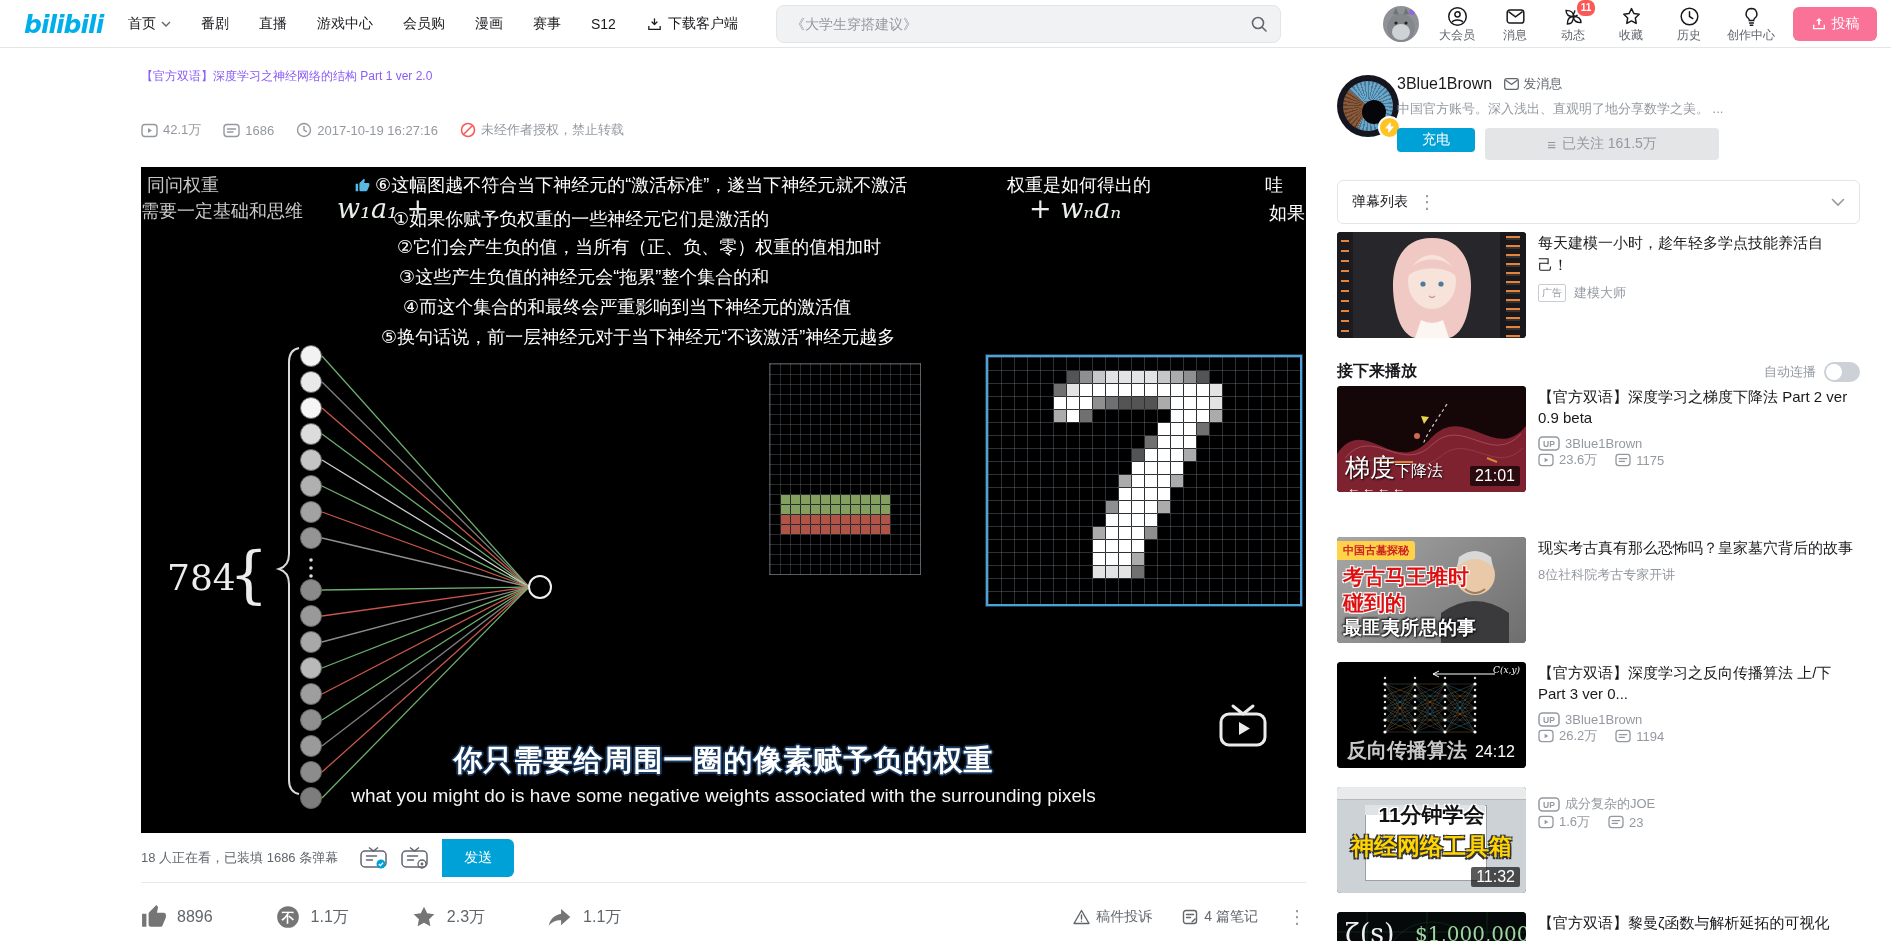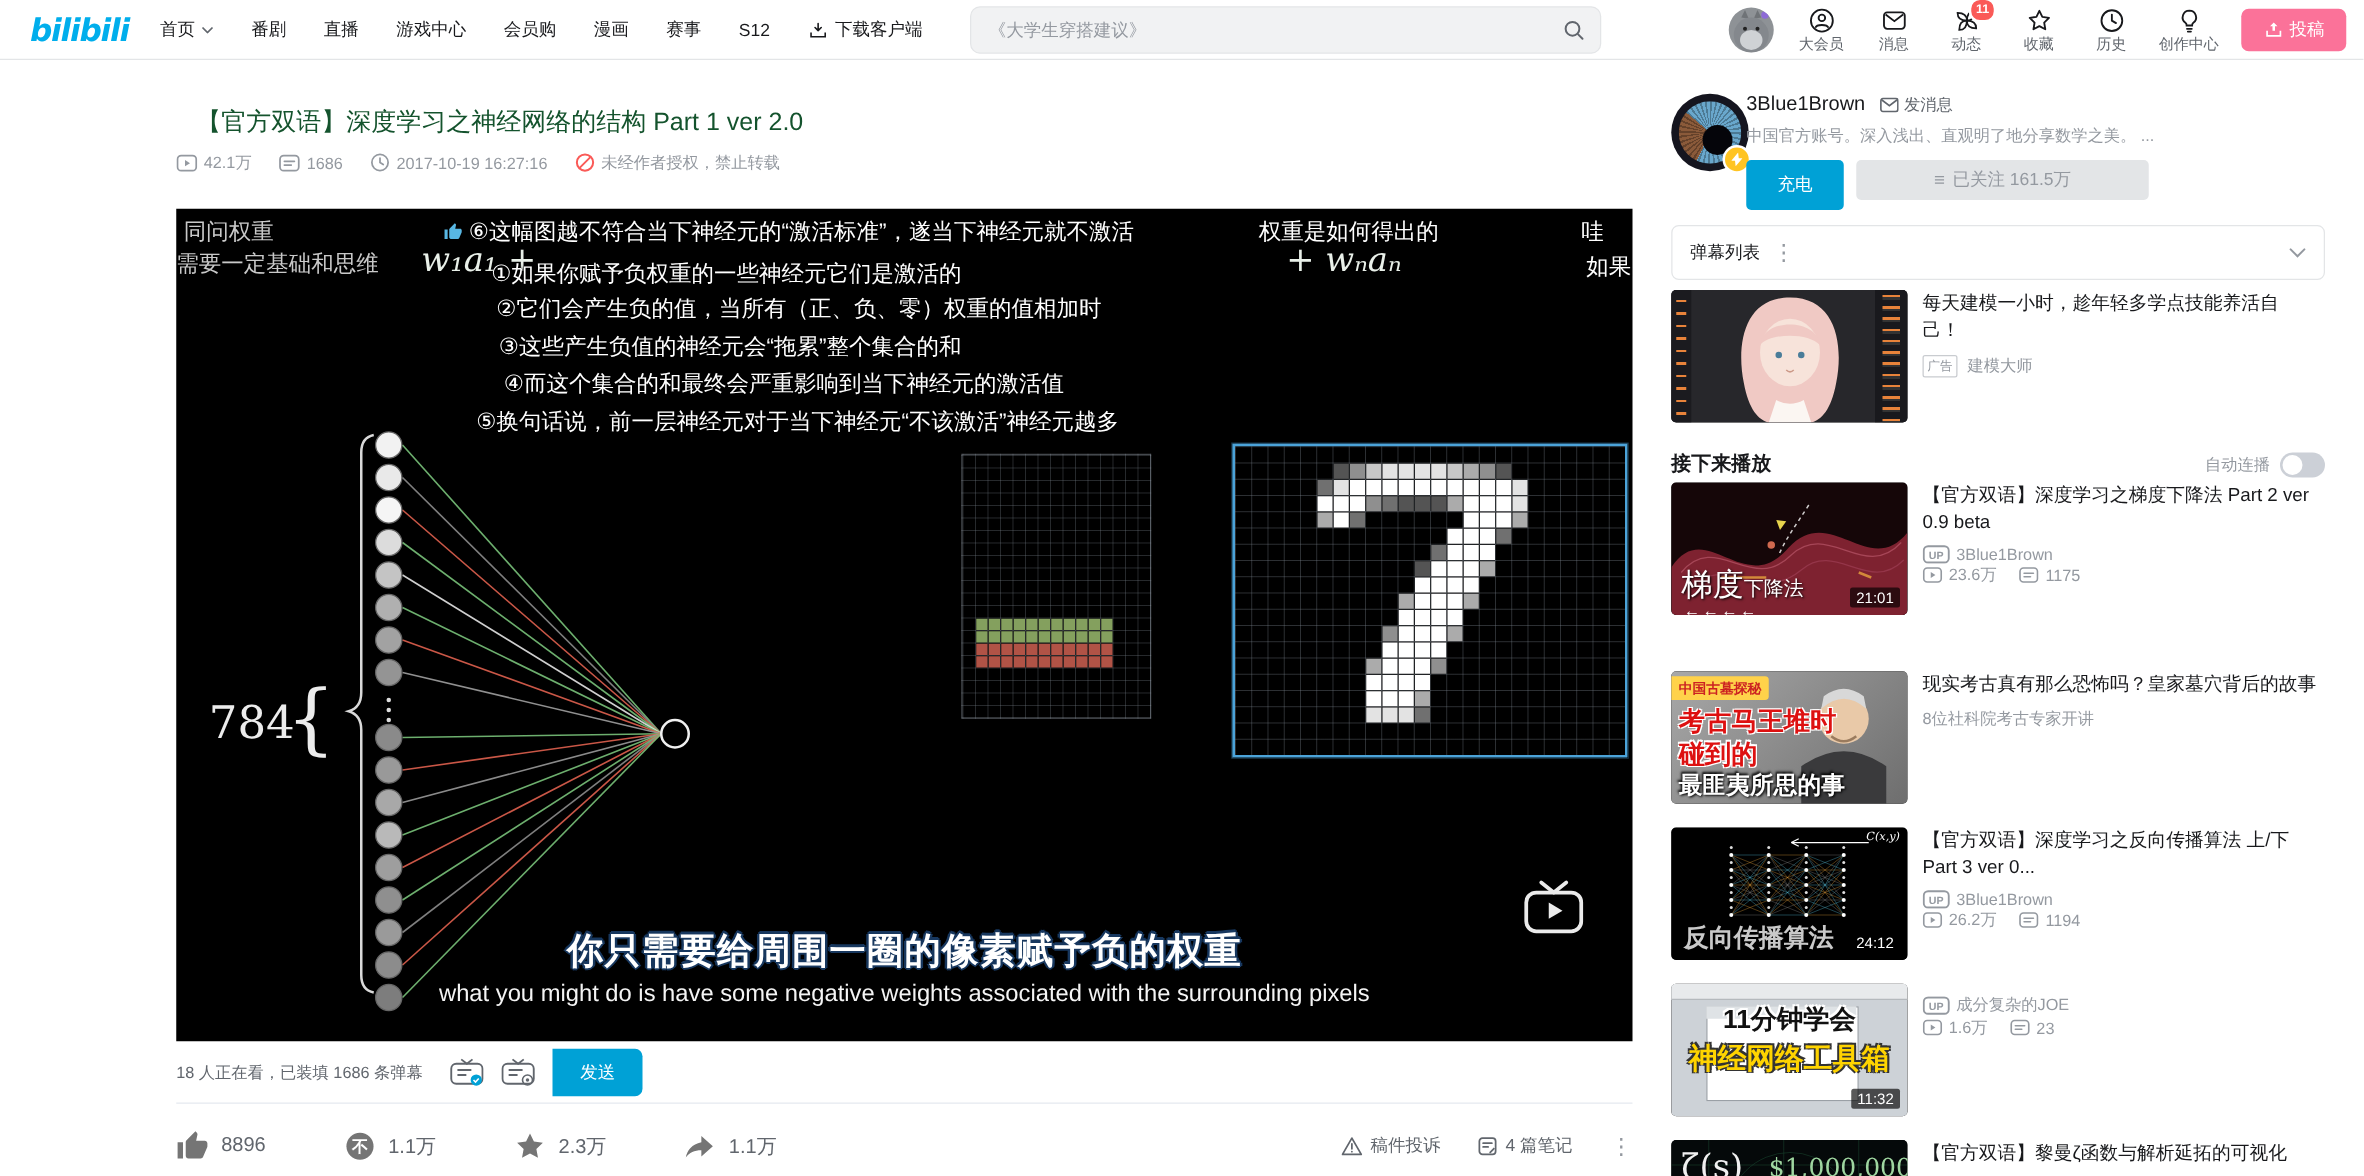--- a/index.html
+++ b/index.html
@@ -21,21 +21,21 @@
   .nav-right{position:absolute;right:14px;top:0;height:48px;display:flex;align-items:flex-start;gap:18px;}
   .nav-avatar{width:36px;height:36px;border-radius:50%;background:#8e9296;margin-top:6px;position:relative;cursor:pointer;overflow:hidden}
   .nav-user-item{display:flex;flex-direction:column;align-items:center;min-width:40px;padding-top:6px;
                  font-size:12px;color:#61666d;cursor:pointer;position:relative;line-height:17px}
   .nav-user-item .nico{color:#18191c}
   .nav-badge{position:absolute;top:-2px;right:-4px;min-width:12px;height:16px;padding:0 3px;border-radius:9px;
              background:#fa5a57;border:2px solid #fff;color:#fff;font-size:10px;line-height:16px;text-align:center;font-weight:bold}
   .upload-btn{margin-top:7px;width:84px;height:34px;border:none;border-radius:6px;background:#fb7299;color:#fff;
               font-size:14px;display:flex;align-items:center;justify-content:center;gap:5px;cursor:pointer;font-family:inherit}
   
-  .vtitle{position:absolute;left:141px;top:68px;width:1100px;margin:16px;font-size:20px;font-weight:500;color:#14532d;}
+  .vtitle{position:absolute;left:141px;top:68px;width:1100px;margin:0;font-size:12px;font-weight:500;color:#8b5cf6;}
   .vmeta{position:absolute;left:141px;top:121px;display:flex;align-items:center;gap:22px;font-size:13px;color:#9499a0;}
   .vmeta .m{display:flex;align-items:center;gap:5px}
   .player{position:absolute;left:141px;top:167px;width:1165px;height:666px;background:#000;overflow:hidden;cursor:pointer}
   .dm{position:absolute;white-space:nowrap;font-size:18px;font-weight:500;color:#fff;
       text-shadow:0 0 2px #000,1px 1px 2px #000;display:flex;align-items:center;gap:5px;z-index:3}
   .d-dim{color:#c9c9c9;font-weight:400}
   .mathtxt{position:absolute;font-family:"DejaVu Serif",serif;font-style:italic;font-size:27px;color:#e9f0e9;
            text-shadow:0 0 3px #000;z-index:2}
   .bigGrid{position:absolute;left:845px;top:188px;width:312px;height:247px;border:2px solid #4ba3d9;
            box-shadow:0 0 0 1px rgba(75,163,217,.35);z-index:1;
@@ -79,21 +79,21 @@
                    conic-gradient(from 205deg,#8a5a3a 0 105deg,#69a7cc 105deg 360deg);}
   .pupil{position:absolute;left:19px;top:19px;width:24px;height:24px;border-radius:50%;background:#05050a}
   .up-badge{position:absolute;right:-2px;bottom:-2px;width:19px;height:19px;border-radius:50%;background:#ffc423;
             border:2px solid #fff;display:flex;align-items:center;justify-content:center;}
   .up-info{position:absolute;left:60px;top:27px;width:463px;}
   .up-name-row{display:flex;align-items:center;gap:12px}
   .up-name{font-size:16px;font-weight:500;color:#18191c;cursor:pointer}
   .up-msg{display:flex;align-items:center;gap:4px;font-size:13px;color:#61666d;cursor:pointer}
   .up-desc{margin-top:7px;font-size:13px;color:#9499a0;white-space:nowrap;overflow:hidden;text-overflow:ellipsis;}
   .up-btns{margin-top:10px;display:flex;gap:10px}
-  .btn-charge{width:78px;height:40px;border:none;border-radius:4px;background:#00a1d6;color:#fff;font-size:14px;cursor:pointer;font-family:Liberation Serif, serif}
+  .btn-charge{width:78px;height:24px;border:none;border-radius:4px;background:#00a1d6;color:#fff;font-size:14px;cursor:pointer;font-family:Liberation Serif, serif}
   .btn-followed{width:234px;height:32px;border:none;border-radius:4px;background:#e3e5e7;color:#9499a0;font-size:14px;cursor:pointer;
                 display:flex;align-items:center;justify-content:center;gap:6px;font-family:inherit}
   .dm-panel{position:absolute;left:0;top:132px;width:523px;height:44px;border:1px solid #e3e5e7;border-radius:6px;
             box-sizing:border-box;display:flex;align-items:center;padding:0 14px;cursor:pointer}
   .dm-panel-title{font-size:14px;color:#18191c;margin-right:10px}
   .ad-card{position:absolute;left:0;top:184px;width:523px;display:flex;gap:12px;cursor:pointer}
   .thumb{position:relative;width:189px;height:106px;border-radius:4px;overflow:hidden;flex:none;background:#222}
   .ad-title{font-size:15px;line-height:22px;color:#18191c;width:310px}
   .ad-tagrow{margin-top:8px;display:flex;align-items:center;gap:8px;font-size:13px;color:#9499a0}
   .ad-tag{border:1px solid #c9ccd0;border-radius:2px;font-size:10px;padding:1px 3px;color:#9499a0}
@@ -104,21 +104,21 @@
   .toggle .knob{position:absolute;left:2px;top:2px;width:16px;height:16px;border-radius:50%;background:#fff}
   .related{position:absolute;left:0;top:338px;width:523px;}
   .rel-item{display:flex;gap:12px;margin-bottom:19px;cursor:pointer}
   .rel-item.gap-lg{margin-bottom:45px}
   .rel-info{width:322px}
   .rel-title{font-size:15px;line-height:21px;color:#18191c;display:-webkit-box;-webkit-line-clamp:2;-webkit-box-orient:vertical;overflow:hidden}
   .rel-sub{margin-top:8px;font-size:13px;color:#9499a0}
   .rel-meta{margin-top:8px;font-size:13px;color:#9499a0;display:flex;align-items:center;gap:5px}
   .rel-stats{margin-top:0;font-size:13px;color:#9499a0;display:flex;align-items:center;gap:5px}
   .rel-stats .gap{width:8px}
-  .dur{position:absolute;right:6px;bottom:6px;background:rgba(0,0,0,.65);color:#fff;font-size:12px;border-radius:2px;padding:1px 5px;z-index:5}
+  .dur{position:absolute;right:6px;bottom:6px;background:rgba(0,0,0,.65);color:#fff;font-size:16px;border-radius:2px;padding:1px 5px;z-index:5}
   
   .t-abs{position:absolute}
 </style>
 </head>
 <body>
 
 <div class="page">
 
   <header class="navbar">
     <a class="logo">

